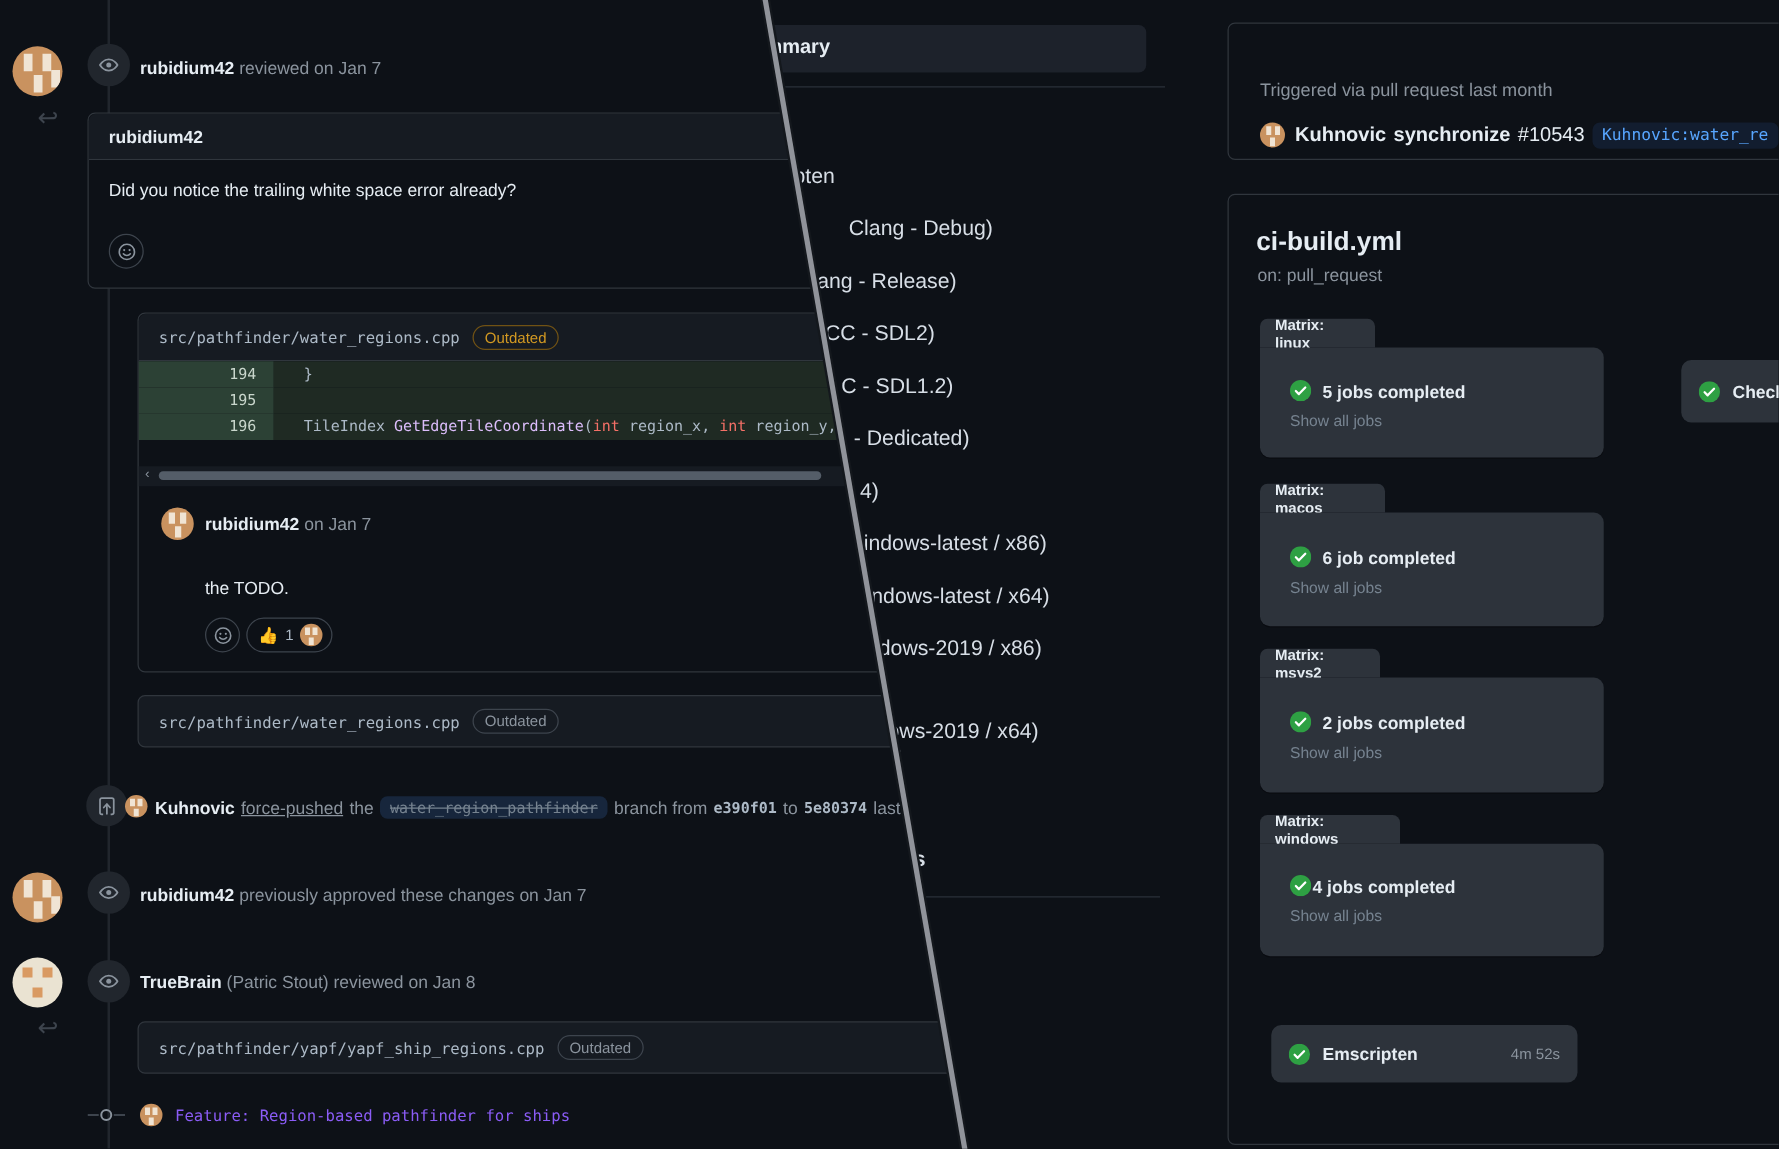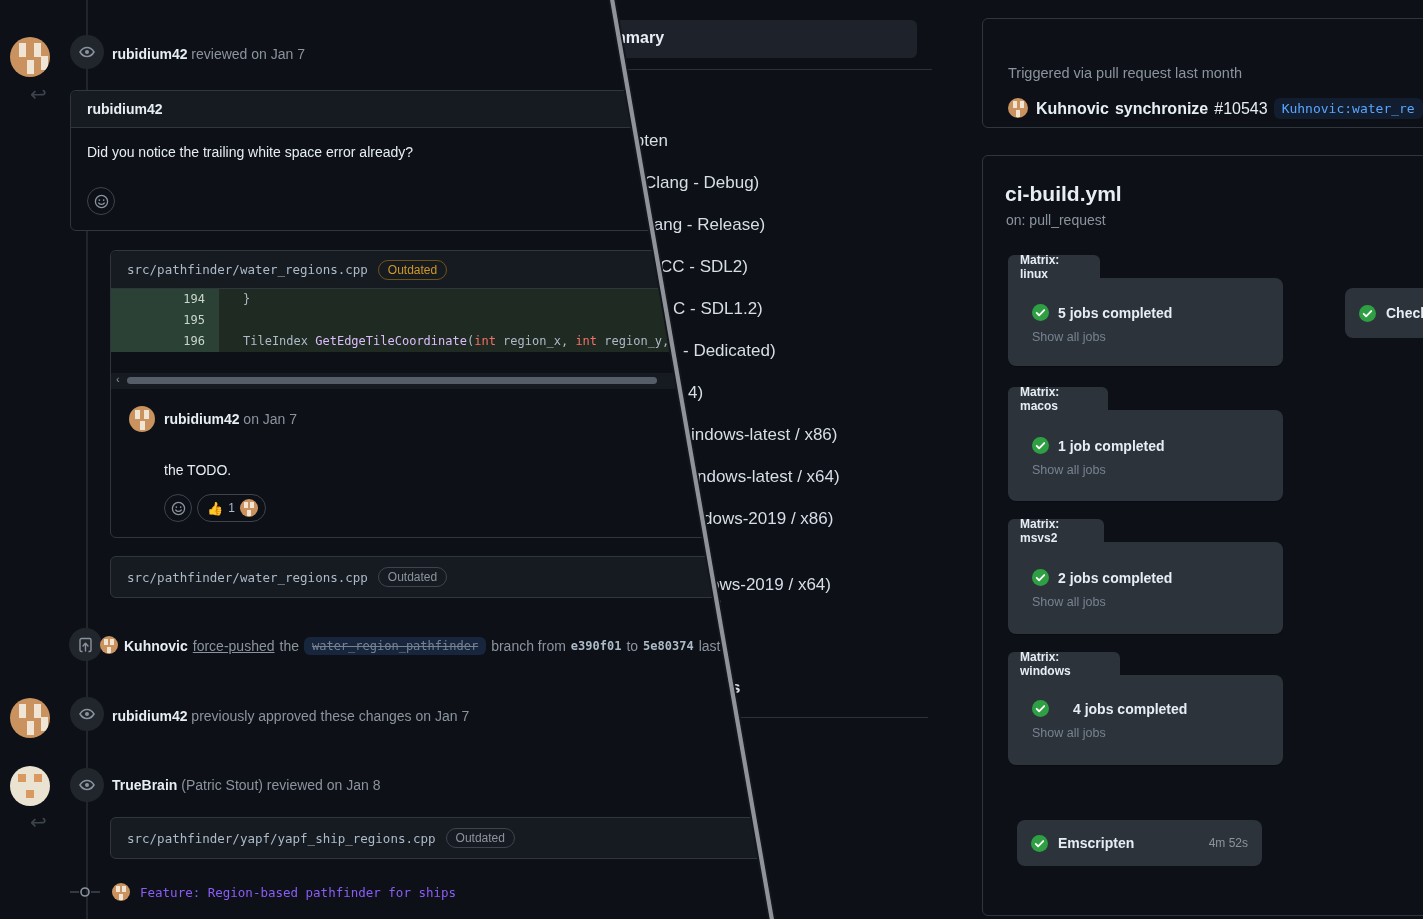--- a/index.html
+++ b/index.html
@@ -191,21 +191,21 @@
 </div>
 
 <div class="layer layer-right">
 
   <div class="abs" style="left:560px;top:20px;width:357px;height:38px;background:#1d222b;border-radius:6px;">
     <span class="abs" style="left:56px;top:9px;font-size:16px;font-weight:bold;color:#e6edf3;">nmary</span>
   </div>
   <div class="abs" style="left:618px;top:69px;width:314px;height:1px;background:#2a313a;"></div>
 
   <span class="abs sbjob" style="left:631px;top:131px;">ipten</span>
-  <span class="abs sbjob" style="left:644px;top:173px;">Clang - Debug)</span>
+  <span class="abs sbjob" style="left:679px;top:173px;">Clang - Debug)</span>
   <span class="abs sbjob" style="left:650px;top:215px;">lang - Release)</span>
   <span class="abs sbjob" style="left:660px;top:257px;">CC - SDL2)</span>
   <span class="abs sbjob" style="left:673px;top:299px;">C - SDL1.2)</span>
   <span class="abs sbjob" style="left:683px;top:341px;">- Dedicated)</span>
   <span class="abs sbjob" style="left:688px;top:383px;">4)</span>
   <span class="abs sbjob" style="left:691px;top:425px;">indows-latest / x86)</span>
   <span class="abs sbjob" style="left:697px;top:467px;">ndows-latest / x64)</span>
   <span class="abs sbjob" style="left:703px;top:509px;">dows-2019 / x86)</span>
   <span class="abs sbjob" style="left:710px;top:551px;margin-top:24px;">ows-2019 / x64)</span>
   <span class="abs sbjob" style="left:716px;top:593px;">)</span>
@@ -259,21 +259,21 @@
 
   <div class="abs mtab" style="left:1008px;top:387px;width:100px;height:23px;">
       <span>Matrix: macos</span>
     </div>
   <div class="abs mgroup" style="left:1008px;top:410px;width:275px;height:91px;">
     <div class="abs" style="left:24px;top:27px;display:flex;gap:9px;align-items:center;">
       <svg class="checkico" viewBox="0 0 16 16">
           <circle cx="8" cy="8" r="8" fill="#2ea043"></circle>
           <path d="M4.4 8.3l2.3 2.3 4.8-4.9" stroke="#ffffff" stroke-width="1.7" fill="none" stroke-linecap="round" stroke-linejoin="round"></path>
         </svg>
-      <span class="gstat">1 job completed</span>
+      <span class="gstat">6 job completed</span>
     </div>
     <span class="abs glink" style="left:24px;top:53px;">Show all jobs</span>
   </div>
 
   <div class="abs mtab" style="left:1008px;top:519px;width:96px;height:23px;">
       <span>Matrix: msys2</span>
     </div>
   <div class="abs mgroup" style="left:1008px;top:542px;width:275px;height:92px;">
     <div class="abs" style="left:24px;top:27px;display:flex;gap:9px;align-items:center;">
       <svg class="checkico" viewBox="0 0 16 16">
@@ -282,21 +282,21 @@
         </svg>
       <span class="gstat">2 jobs completed</span>
     </div>
     <span class="abs glink" style="left:24px;top:53px;">Show all jobs</span>
   </div>
 
   <div class="abs mtab" style="left:1008px;top:652px;width:112px;height:23px;">
       <span>Matrix: windows</span>
     </div>
   <div class="abs mgroup" style="left:1008px;top:675px;width:275px;height:90px;">
-    <div class="abs" style="left:24px;top:25px;display:flex;gap:24px;align-items:center;">
+    <div class="abs" style="left:24px;top:25px;display:flex;gap:1px;align-items:center;">
       <svg class="checkico" viewBox="0 0 16 16">
           <circle cx="8" cy="8" r="8" fill="#2ea043"></circle>
           <path d="M4.4 8.3l2.3 2.3 4.8-4.9" stroke="#ffffff" stroke-width="1.7" fill="none" stroke-linecap="round" stroke-linejoin="round"></path>
         </svg>
       <span class="gstat">4 jobs completed</span>
     </div>
     <span class="abs glink" style="left:24px;top:51px;">Show all jobs</span>
   </div>
 
   <div class="abs jobnode" style="left:1017px;top:820px;width:245px;height:46px;">

